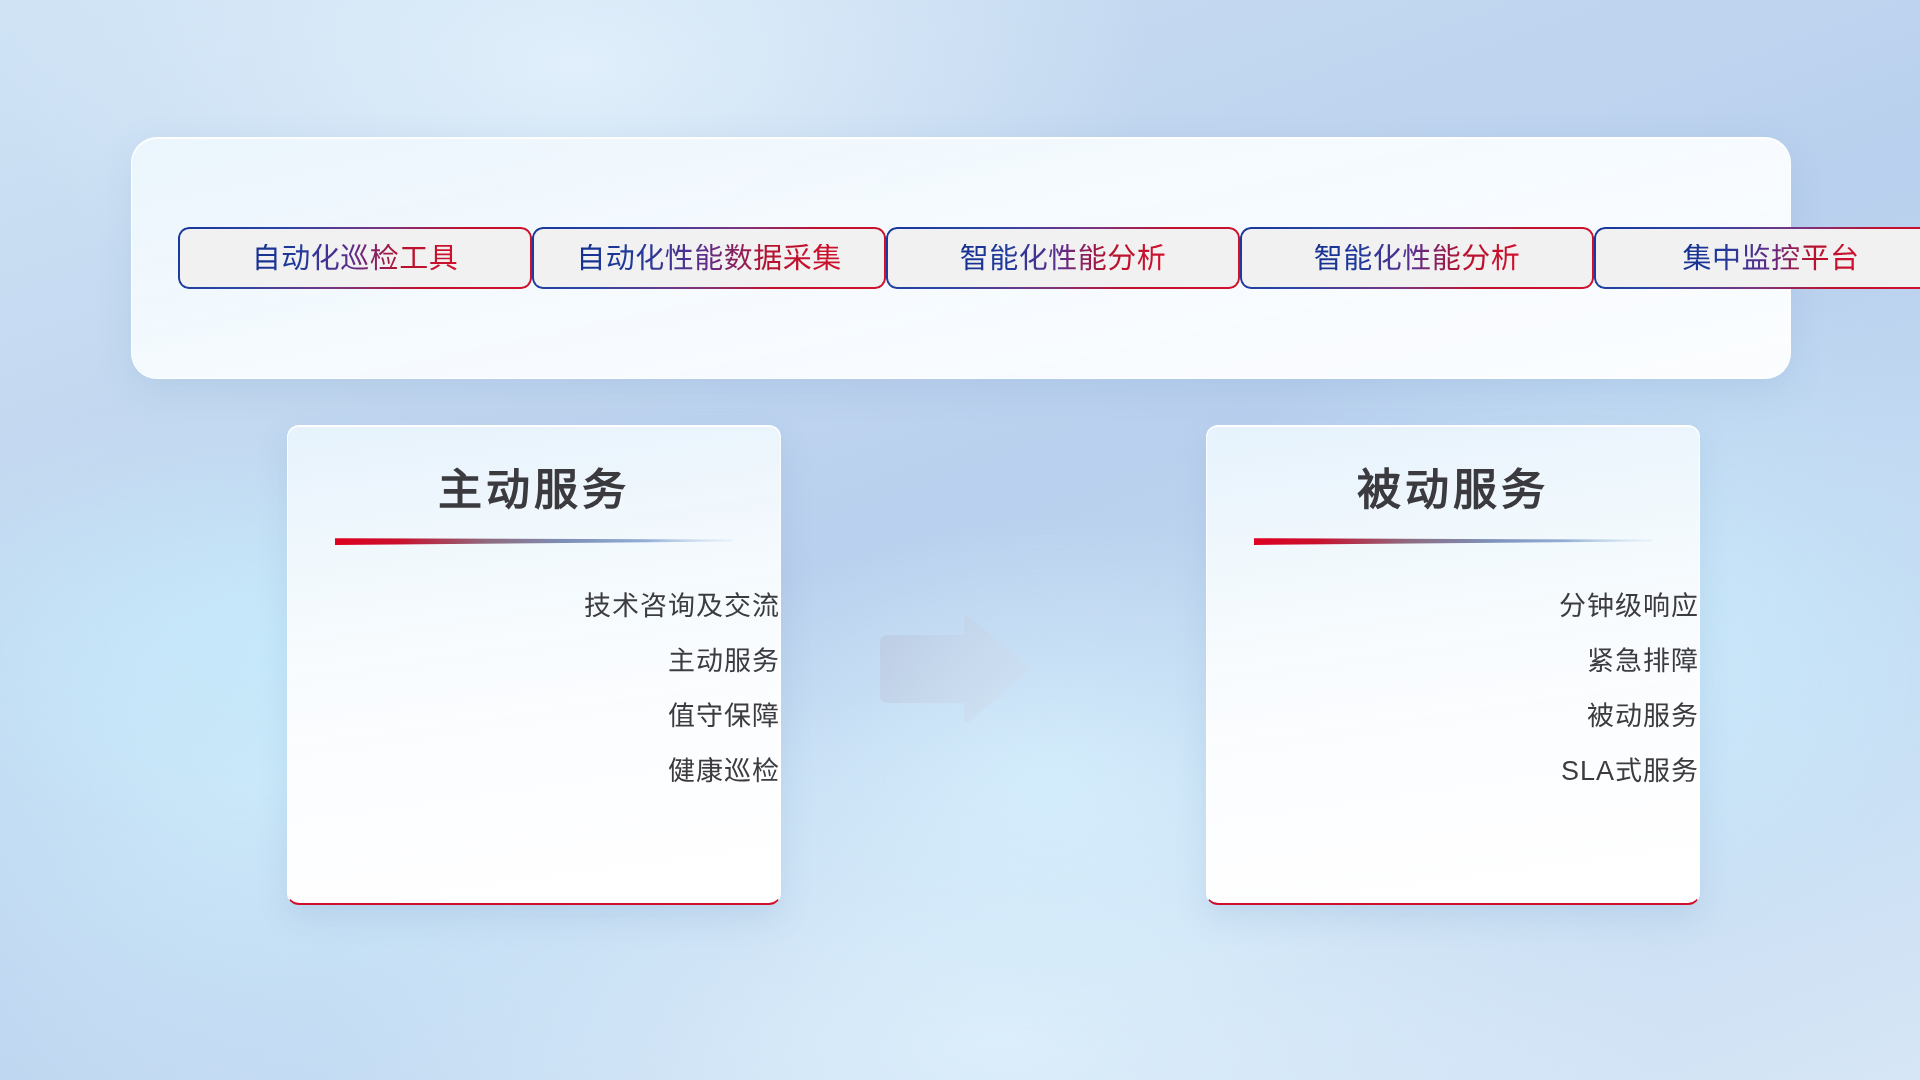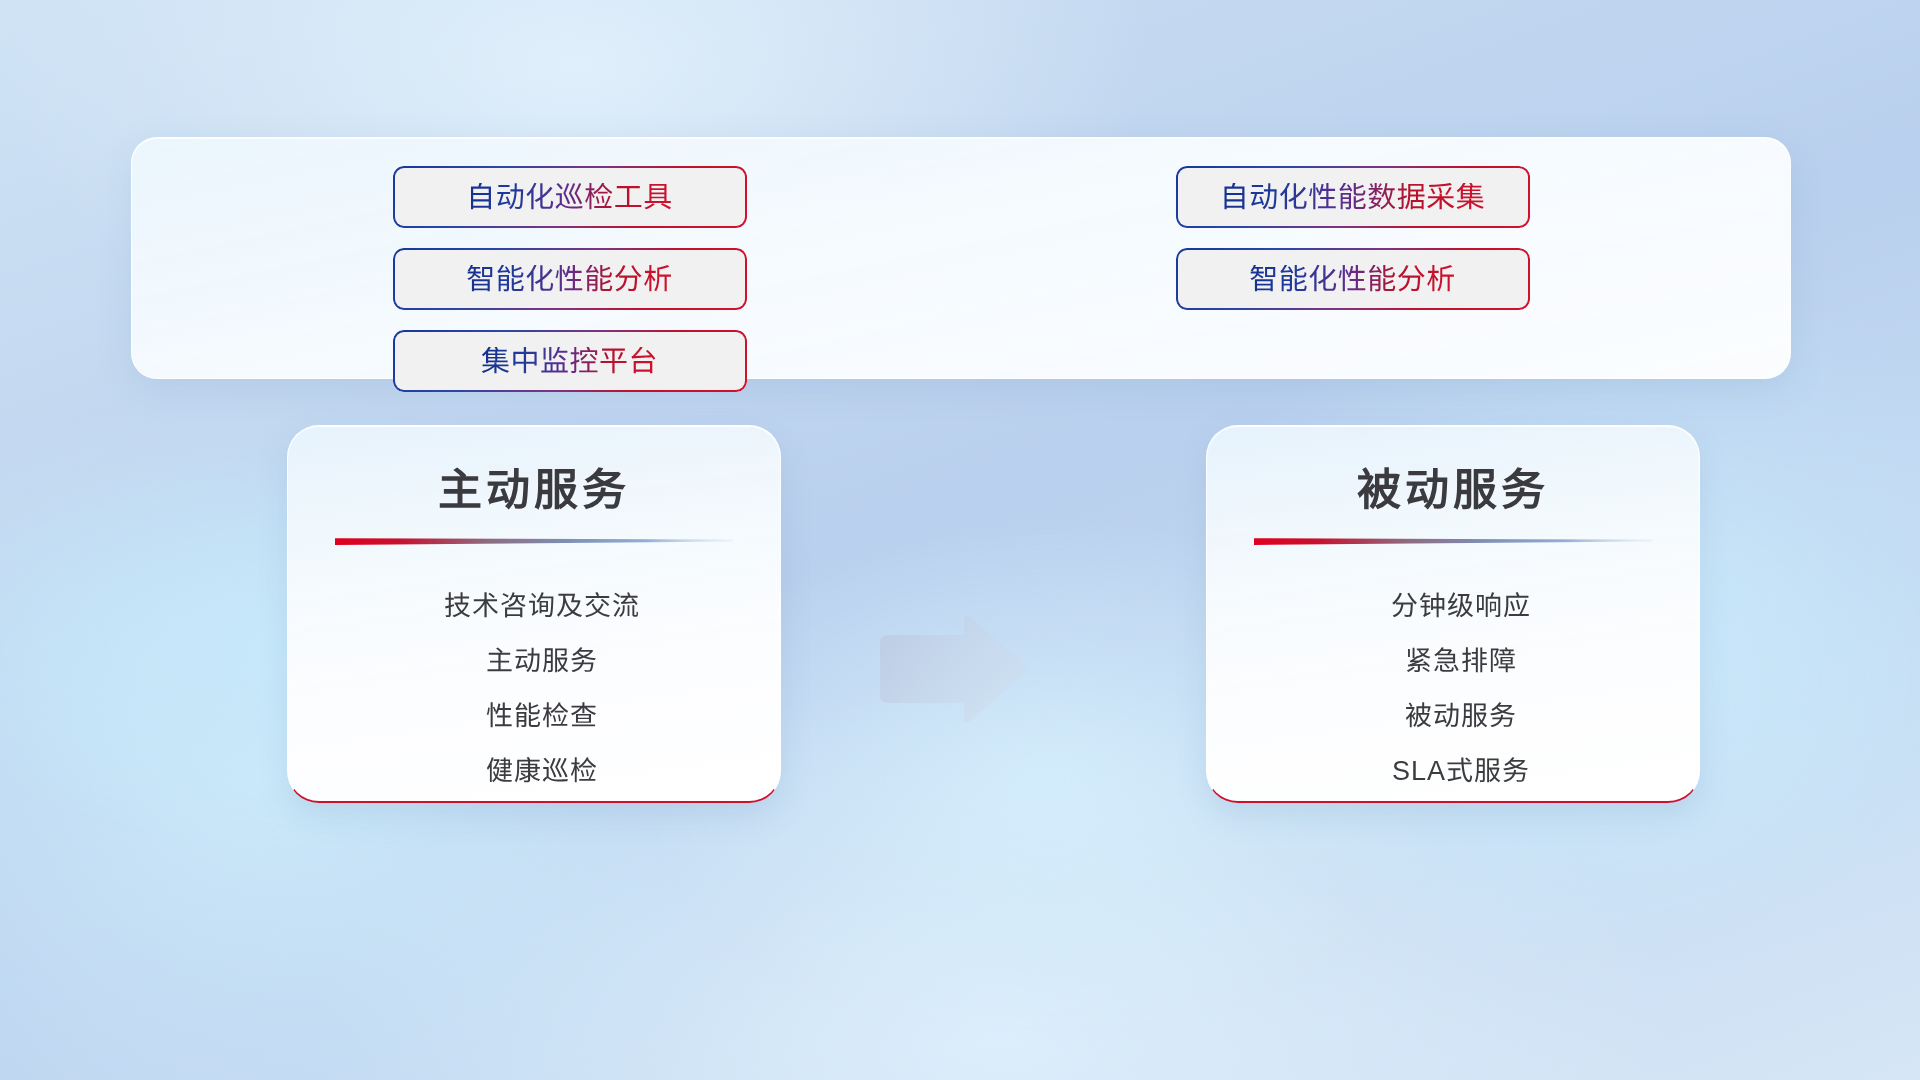--- a/index.html
+++ b/index.html
@@ -64,21 +64,21 @@
     top: 137px;
     width: 1660px;
     height: 242px;
     border-radius: 26px;
     background: linear-gradient(168deg, rgba(236,246,253,0.94) 0%, rgba(246,251,254,0.97) 42%, rgba(252,253,255,0.99) 100%);
     border: 1px solid rgba(255,255,255,0.92);
     box-shadow:
       0 10px 34px rgba(102,140,185,0.16),
       inset 0 1px 0 rgba(255,255,255,0.95);
     display: grid;
-    grid-template-columns: repeat(2, 1fr);
+    grid-template-columns: repeat(5, 1fr);
     grid-auto-rows: 1fr;
     align-items: center;
     justify-items: center;
     row-gap: 20px;
     padding: 28px 46px;
     box-sizing: border-box;
   }
 
   .cap-chip {
     position: relative;
@@ -117,22 +117,22 @@
     -webkit-text-fill-color: transparent;
     color: #b5122e;
     white-space: nowrap;
   }
 
   
   .service-card {
     position: absolute;
     top: 425px;
     width: 494px;
-    height: 378px;
-    border-radius: 32px;
+    height: 480px;
+    border-radius: 12px;
     box-sizing: border-box;
     background: linear-gradient(172deg, rgba(231,243,252,0.97) 0%, rgba(243,249,253,0.98) 30%, rgba(252,253,255,1) 62%, #ffffff 100%);
     border: 1px solid rgba(255,255,255,0.9);
     border-bottom: 2px solid #cf0f2c;
     box-shadow:
       0 12px 30px rgba(99,136,182,0.17),
       inset 0 1px 0 rgba(255,255,255,0.95);
     overflow: hidden;
   }
   #card-proactive { left: 287px; }
@@ -153,21 +153,21 @@
     margin: 22px auto 0 auto;
     width: 398px;
     height: 9px;
   }
   .card-divider svg { display: block; width: 398px; height: 9px; }
 
   .card-list {
     list-style: none;
     margin: 34px 0 0 16px;
     padding: 0;
-    text-align: center;
+    text-align: right;
   }
   .card-list li {
     font-size: 27px;
     font-weight: 400;
     color: #3c3c40;
     line-height: 1;
     padding: 14px 0;
     letter-spacing: 1px;
   }
 
@@ -230,21 +230,21 @@
             <stop offset="100%" stop-color="#c8dcef" stop-opacity="0.25"></stop>
           </linearGradient>
         </defs>
         <path d="M0,2.2 L398,3.6 L398,5.4 L0,9 Z" fill="url(#divGradA)"></path>
       </svg>
     </div>
 
     <ul class="card-list">
       <li>技术咨询及交流</li>
       <li>主动服务</li>
-      <li>性能检查</li>
+      <li>值守保障</li>
       <li>健康巡检</li>
     </ul>
   </section>
 
   <div id="flow-arrow">
     <svg viewBox="0 0 158 112" aria-hidden="true">
       <defs>
         <linearGradient id="arrowGrad" x1="0" y1="0" x2="1" y2="0.4">
           <stop offset="0%" stop-color="#b9c3da" stop-opacity="0.58"></stop>
           <stop offset="45%" stop-color="#c2cfe2" stop-opacity="0.52"></stop>

